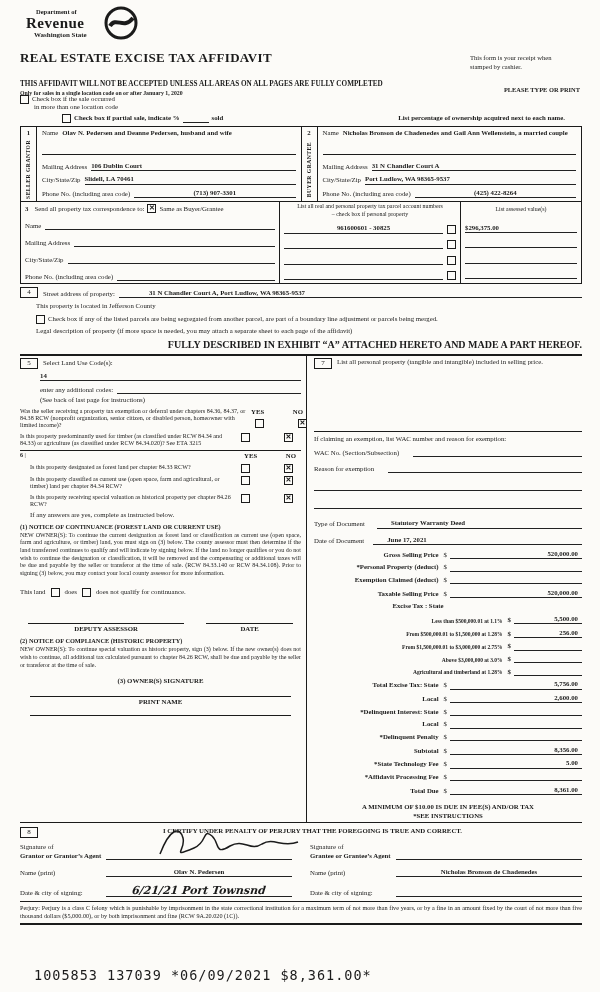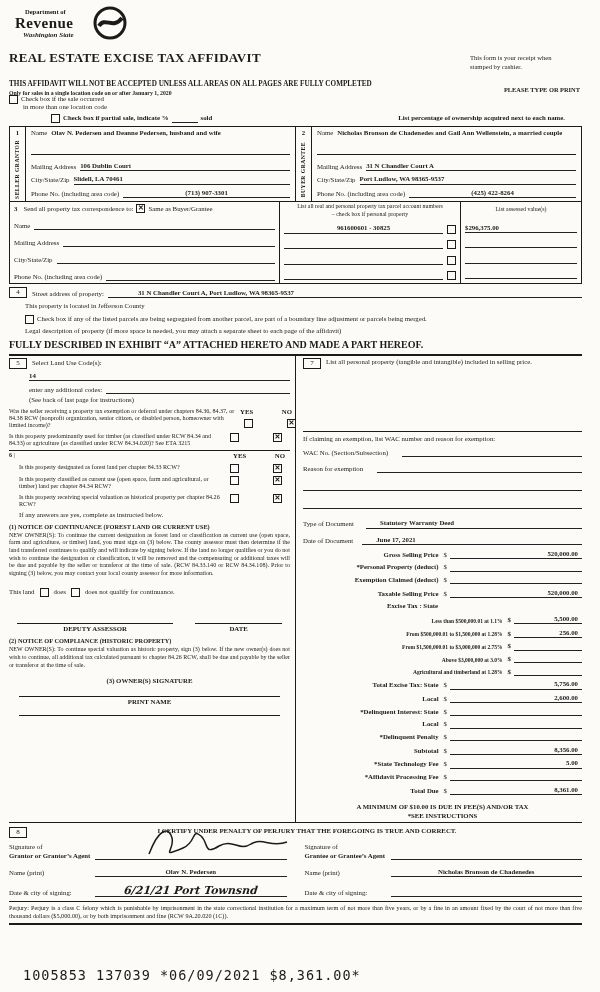--- a/index.html
+++ b/index.html
@@ -1,33 +1,33 @@
 <!DOCTYPE html>
 <html><head>
 <meta charset="utf-8">
 <style>
   html,body{margin:0;padding:0;background:#e8e8e8;}
   .page{width:600px;height:992px;background:#fcfbf8;color:#1b1b1b;position:relative;
         font-family:"Liberation Serif", serif;font-size:6.8px;line-height:1.25;
-        box-sizing:border-box;padding:6px 18px 0 9px;overflow:hidden;}
+        box-sizing:border-box;padding:6px 18px 0 20px;overflow:hidden;}
   .bold{font-weight:bold;}
   .center{text-align:center;}
   .row{display:flex;align-items:flex-end;}
   .fill{flex:1;border-bottom:1px solid #222;min-height:8px;}
   .val{border-bottom:1px solid #222;font-weight:bold;}
   .cb{display:inline-flex;width:7px;height:7px;border:1px solid #1b1b1b;align-items:center;
       justify-content:center;font-size:7px;line-height:7px;flex:0 0 auto;font-weight:bold;}
   .numbox{border:1px solid #1b1b1b;min-width:14px;text-align:center;font-size:7px;
           padding:0 1px;margin-right:5px;height:9px;line-height:9px;flex:0 0 auto;}
   
   .hdr{position:relative;height:88px;}
   .logo{position:absolute;left:6px;top:2px;width:130px;}
   .logo .l1{font-size:6.5px;font-weight:bold;margin-left:10px;}
   .logo .l2{font-size:15px;font-weight:bold;letter-spacing:.5px;margin-top:-2px;}
-  .logo .l3{font-size:7px;font-weight:bold;font-style:italic;margin-left:8px;margin-top:-2px;}
+  .logo .l3{font-size:7px;font-weight:bold;margin-left:8px;margin-top:-2px;}
   .logo svg{position:absolute;right:18px;top:-2px;}
   .titleblock{text-align:left;padding-top:44px;}
   .t1{font-size:13px;font-weight:bold;letter-spacing:.3px;}
   .t2{font-size:10px;font-weight:bold;}
   .t3{font-size:7.2px;font-weight:bold;margin-top:14px;}
   .t4{font-size:5.8px;font-weight:bold;margin-top:1px;}
   .receiptnote{position:absolute;right:2px;top:48px;font-size:6.6px;width:110px;line-height:1.3;}
   .please{position:absolute;right:2px;top:80px;font-size:6.4px;font-weight:bold;}
   .cbline{display:flex;align-items:flex-start;gap:3px;margin-top:1px;}
   .ownnote{font-weight:bold;}
@@ -45,21 +45,21 @@
   
   .s3{display:flex;border:1.5px solid #1b1b1b;border-top:none;}
   .s3left{flex:1.6;padding:2px 4px;}
   .s3mid{width:172px;border-left:1px solid #1b1b1b;padding:1px 4px;display:flex;flex-direction:column;}
   .s3right{width:112px;border-left:1px solid #1b1b1b;padding:1px 4px;display:flex;flex-direction:column;}
   .s3hdr{font-size:5.9px;text-align:center;line-height:1.2;}
   .s3row{display:flex;align-items:flex-end;gap:4px;margin-top:6.5px;}
   
   .s4row{display:flex;align-items:flex-end;padding:3px 0 1px 0;}
   .plain{margin-top:3px;padding-left:16px;}
-  .exhibit{font-size:10px;font-weight:bold;margin-top:4px;border-bottom:2px solid #1b1b1b;padding-bottom:2px;}
+  .exhibit{font-size:10px;font-weight:bold;margin-top:4px;border-bottom:2px solid #1b1b1b;padding-bottom:2px;text-align:right;}
   
   .main{display:flex;border-bottom:1.5px solid #1b1b1b;}
   .mleft{width:287px;border-right:1.5px solid #1b1b1b;padding:2px 5px 2px 0;box-sizing:border-box;}
   .mright{flex:1;padding:2px 0 2px 7px;display:flex;flex-direction:column;}
   .qrow{display:flex;margin-top:3px;}
   .qtext{flex:1;font-size:6.1px;line-height:1.2;}
   .qboxes{width:52px;display:flex;justify-content:space-between;padding:0 8px 0 6px;align-items:flex-start;flex:0 0 auto;}
   .ynhead{width:52px;display:flex;justify-content:space-between;padding:0 5px 0 2px;font-weight:bold;flex:0 0 auto;}
   .tinybody{font-size:6.05px;text-align:justify;line-height:1.28;margin-top:1px;}
   .siglines{display:flex;gap:22px;margin-top:26px;padding:0 8px;}

